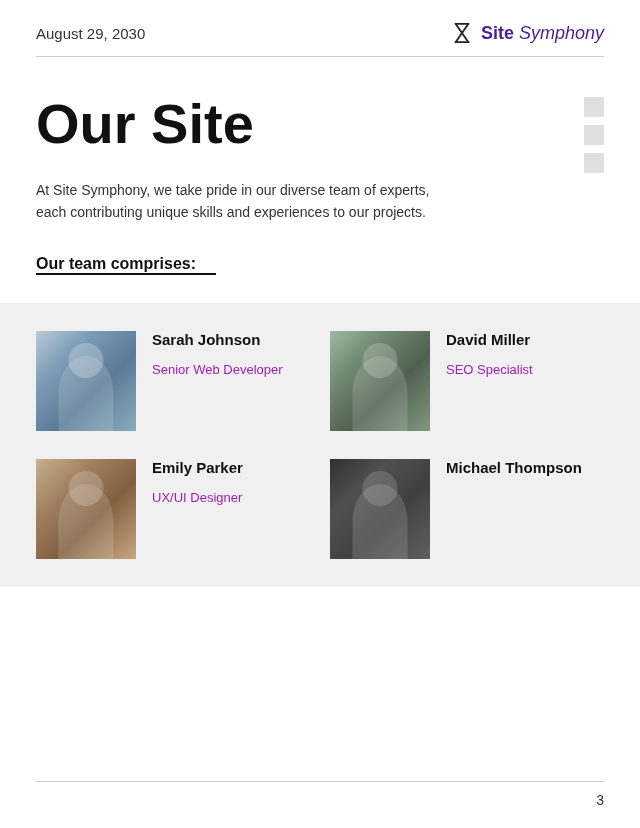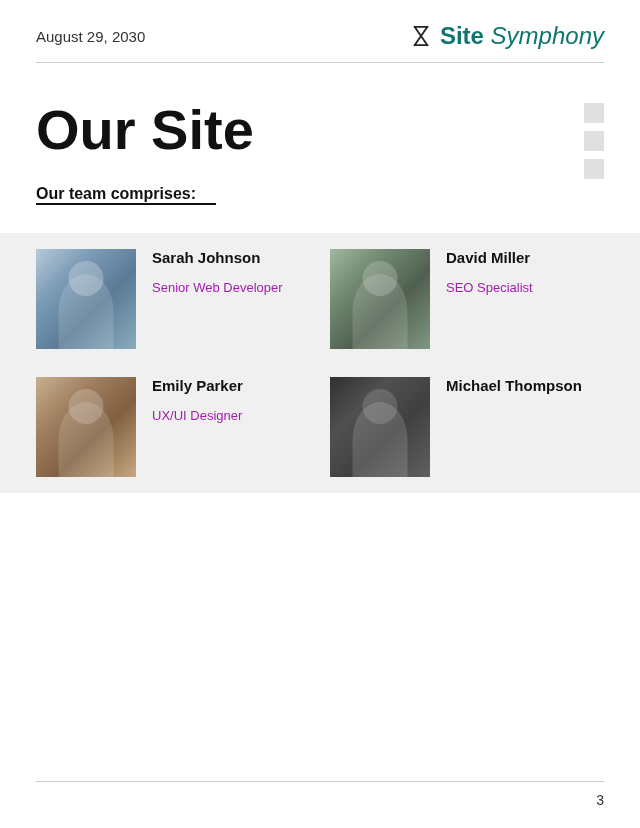--- a/index.html
+++ b/index.html
@@ -30,22 +30,22 @@
       color: #333;
     }
 
     .header-logo {
       display: flex;
       align-items: center;
       gap: 8px;
     }
 
     .logo-text {
-      font-size: 24px;
-      color: #0f766e;
+      font-size: 18px;
+      color: #4c1d95;
     }
 
     .logo-text strong {
       font-weight: 700;
     }
 
     .logo-text em {
       font-style: italic;
       font-weight: 400;
     }
@@ -106,21 +106,21 @@
       height: 2px;
       background: #111;
       width: 180px;
       margin-bottom: 28px;
     }
 
     
     .team-section {
       background: #f0f0f0;
       margin: 0 -0px;
-      padding: 16px 36px;
+      padding: 28px 36px;
     }
 
     .team-grid {
       display: grid;
       grid-template-columns: 1fr 1fr;
       gap: 28px 20px;
     }
 
     .team-member {
       display: flex;
@@ -285,20 +285,21 @@
 <main class="main">
 
   <div class="decorative-squares">
     <div class="deco-square"></div>
     <div class="deco-square"></div>
     <div class="deco-square"></div>
   </div>
 
   <h1 class="page-title">Our Site</h1>
 
+  <p class="intro-text">At Site Symphony, we take pride in our diverse team of experts, each contributing unique skills and experiences to our projects.</p>
 
   <h2 class="section-heading">Our team comprises:</h2>
   <div class="section-heading-underline"></div>
 
 </main>
 
 <section class="team-section">
   <div class="team-grid" id="team-grid">
   <div class="team-member">
         <div class="member-photo photo-sarah"></div>

